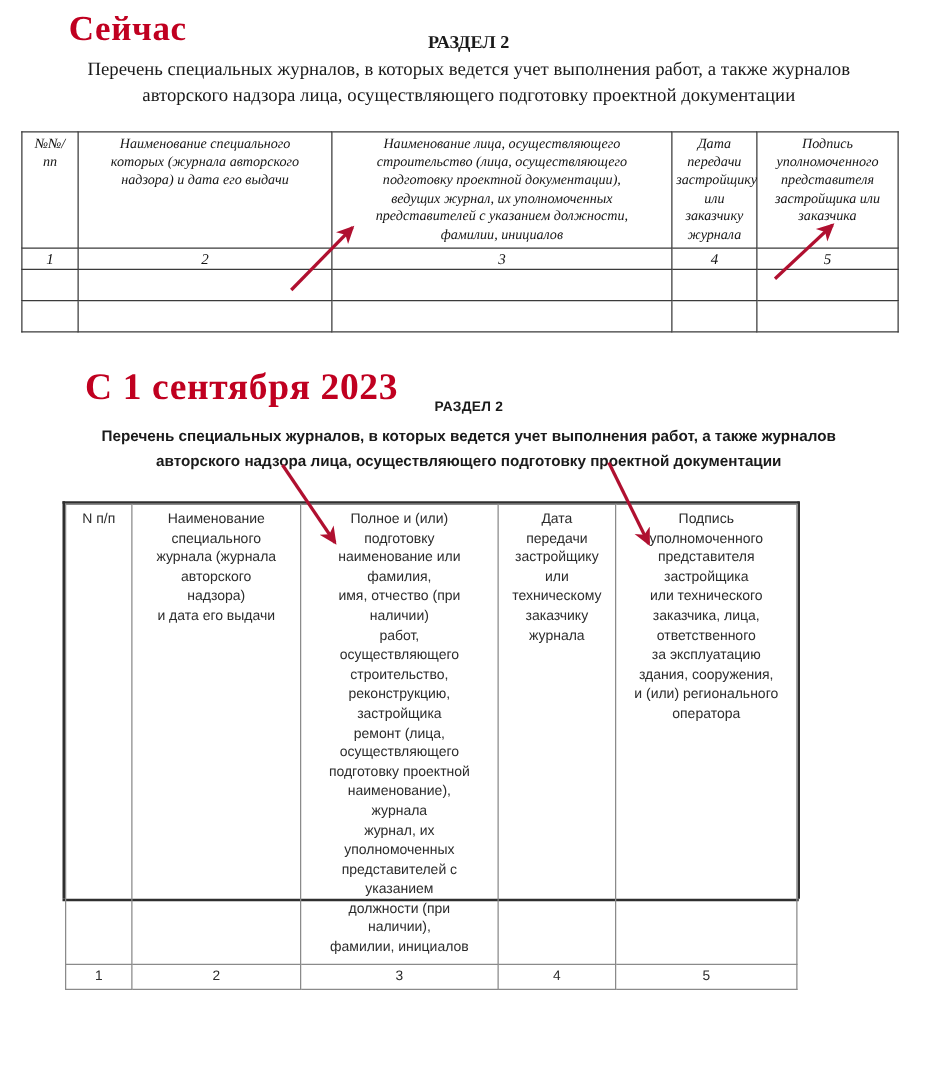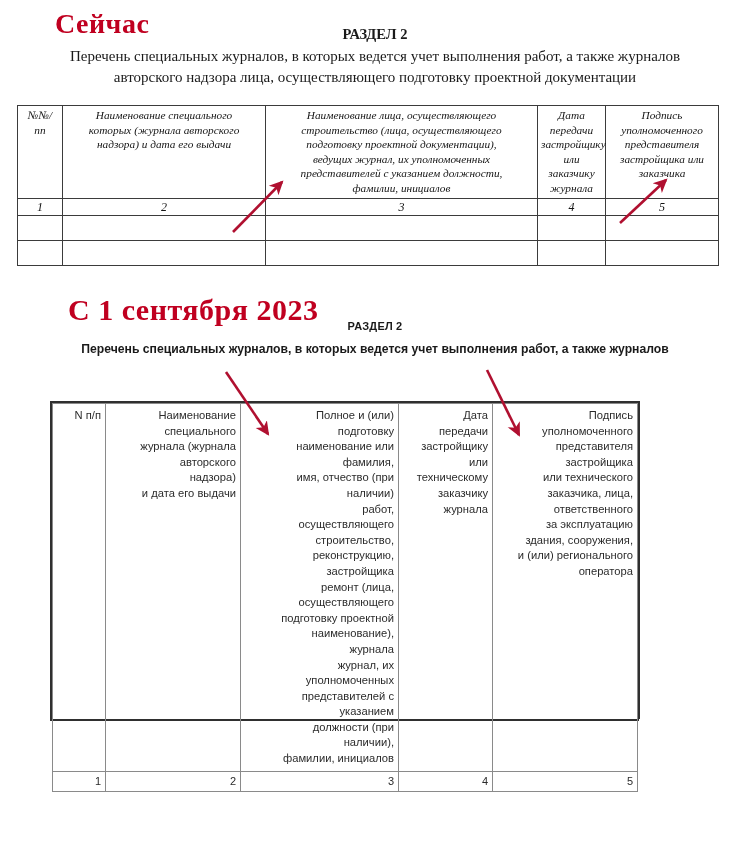--- a/index.html
+++ b/index.html
@@ -121,21 +121,21 @@
 
   #new-table {
     left: 52px;
     top: 118px;
     width: 585px;
   }
   #new-table td {
     border: 1px solid #8a8a8a;
     font-size: 11.2px;
     line-height: 15.6px;
-    text-align: right;
+    text-align: center;
     color: #2b2b2b;
     padding: 4px 4px;
   }
   #new-table td.numrow {
     font-size: 11px;
     padding: 2px 4px;
     vertical-align: middle;
   }
   #new-table tr.header-row td { vertical-align: top; }
   .cellline { display: block; }
@@ -260,20 +260,21 @@
     </tbody>
   </table>
 </div>
 
 <div id="section-new">
 
   <div id="new-razdel">РАЗДЕЛ 2</div>
 
   <div id="new-title">
     <span class="cellline">Перечень специальных журналов, в которых ведется учет выполнения работ, а также журналов</span>
+    <span class="cellline">авторского надзора лица, осуществляющего подготовку проектной документации</span>
   </div>
 
   <div id="new-table-frame"></div>
   <div id="new-table-frame-bottom"></div>
   <div id="new-table-frame-left"></div>
   <div id="new-table-frame-right"></div>
 
   <table class="doc" id="new-table">
     <colgroup>
       <col style="width:53px">

